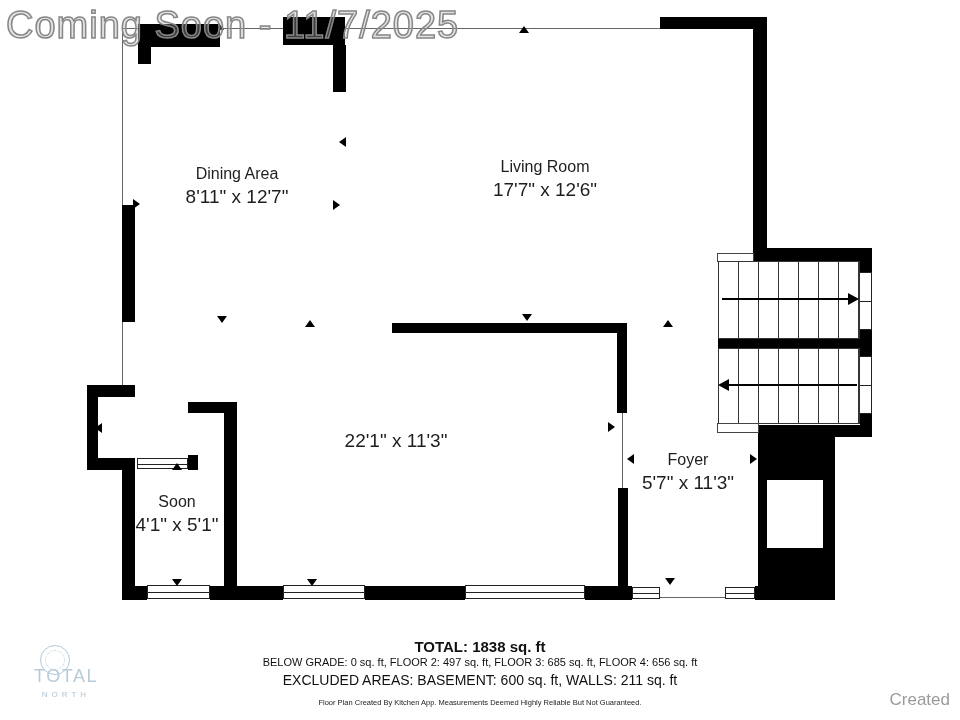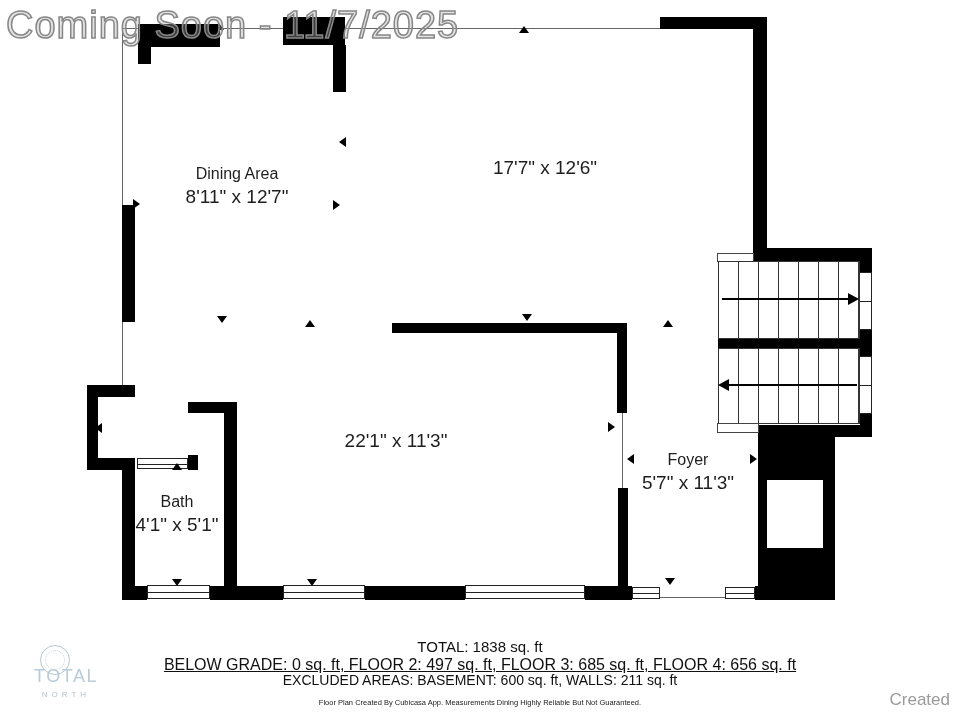--- a/index.html
+++ b/index.html
@@ -20,22 +20,22 @@
   .tri-left{border-width:5px 7px 5px 0;border-color:transparent #000 transparent transparent;}
   .tri-right{border-width:5px 0 5px 7px;border-color:transparent transparent transparent #000;}
   .ah-right{border-width:6px 0 6px 11px;border-color:transparent transparent transparent #000;}
   .ah-left{border-width:6px 11px 6px 0;border-color:transparent #000 transparent transparent;}
   .room{position:absolute;text-align:center;color:#1e1e1e;}
   .rname{font-size:16px;line-height:22px;}
   .rdims{font-size:19px;line-height:23px;}
   .watermark{position:absolute;left:6px;top:4px;font-size:38px;letter-spacing:1px;
              color:rgba(175,175,175,0.35);-webkit-text-stroke:1.5px #878787;white-space:nowrap;}
   .sumline{position:absolute;left:0;width:960px;text-align:center;color:#111;}
-  .sum-total{top:638px;font-size:15px;font-weight:400;}
-  .sum-floors{top:656px;font-size:16px;text-decoration:underline;}
+  .sum-total{top:638px;font-size:15px;font-weight:700;}
+  .sum-floors{top:656px;font-size:11px;}
   .sum-excl{top:672px;font-size:14px;}
   .sum-disc{top:698px;font-size:7.5px;color:#222;}
   .logo-circle{position:absolute;left:40px;top:645px;width:30px;height:30px;border:1.5px solid #b3c9d6;
                border-radius:50%;box-sizing:border-box;}
   .logo-circle::after{content:"";position:absolute;left:4px;top:4px;right:4px;bottom:4px;
                border:1px dotted #bdd0db;border-radius:50%;}
   .logo-north{position:absolute;left:14px;top:666px;width:104px;text-align:center;font-size:18px;
               letter-spacing:1.5px;color:#b7ccd8;}
   .logo-media{position:absolute;left:14px;top:690px;width:104px;text-align:center;font-size:8px;
               letter-spacing:4px;color:#aec4d1;}
@@ -122,39 +122,40 @@
   <div class="tri tri-right" style="left:224px;top:520px;"></div>
   <div class="tri tri-down" style="left:172px;top:579px;"></div>
   <div class="tri tri-down" style="left:307px;top:579px;"></div>
   <div class="tri tri-down" style="left:665px;top:578px;"></div>
 
   <div class="room" style="left:137px;top:163px;width:200px;">
     <div class="rname">Dining Area</div>
     <div class="rdims">8'11" x 12'7"</div>
   </div>
   <div class="room" style="left:445px;top:156px;width:200px;">
+    <div class="rname">Living Room</div>
     <div class="rdims">17'7" x 12'6"</div>
   </div>
   <div class="room" style="left:296px;top:429px;width:200px;">
     <div class="rdims">22'1" x 11'3"</div>
   </div>
   <div class="room" style="left:588px;top:449px;width:200px;">
     <div class="rname">Foyer</div>
     <div class="rdims">5'7" x 11'3"</div>
   </div>
   <div class="room" style="left:92px;top:491px;width:170px;">
-    <div class="rname">Bath</div>
+    <div class="rname">Soon</div>
     <div class="rdims">4'1" x 5'1"</div>
   </div>
 
   <div class="watermark">Coming Soon - 11/7/2025</div>
 
   <div class="sumline sum-total">TOTAL: 1838 sq. ft</div>
   <div class="sumline sum-floors">BELOW GRADE: 0 sq. ft, FLOOR 2: 497 sq. ft, FLOOR 3: 685 sq. ft, FLOOR 4: 656 sq. ft</div>
   <div class="sumline sum-excl">EXCLUDED AREAS: BASEMENT: 600 sq. ft, WALLS: 211 sq. ft</div>
-  <div class="sumline sum-disc">Floor Plan Created By Cubicasa App. Measurements Dining Highly Reliable But Not Guaranteed.</div>
+  <div class="sumline sum-disc">Floor Plan Created By Kitchen App. Measurements Deemed Highly Reliable But Not Guaranteed.</div>
 
   <div class="logo-circle"></div>
   <div class="logo-north">TOTAL</div>
   <div class="logo-media">NORTH</div>
   <div class="realcomp">Created</div>
 
 </div>
 
 </body></html>

